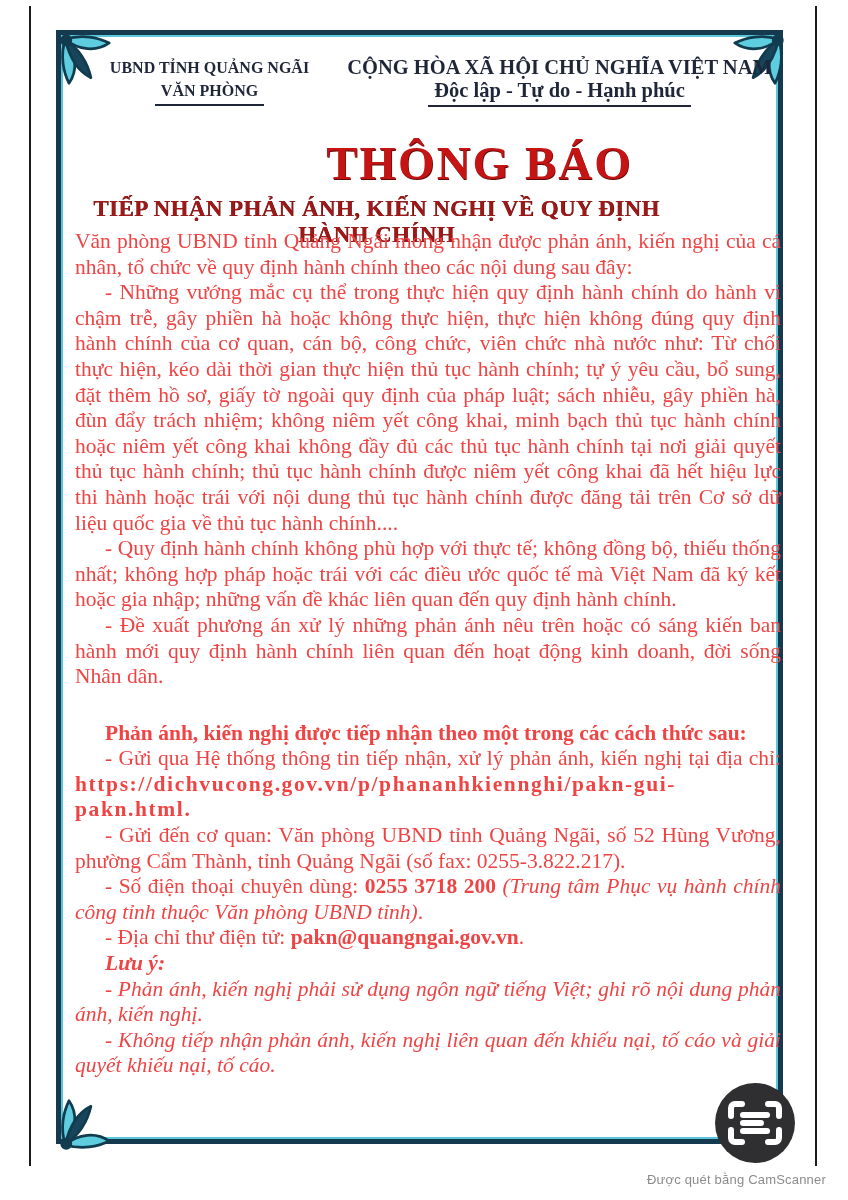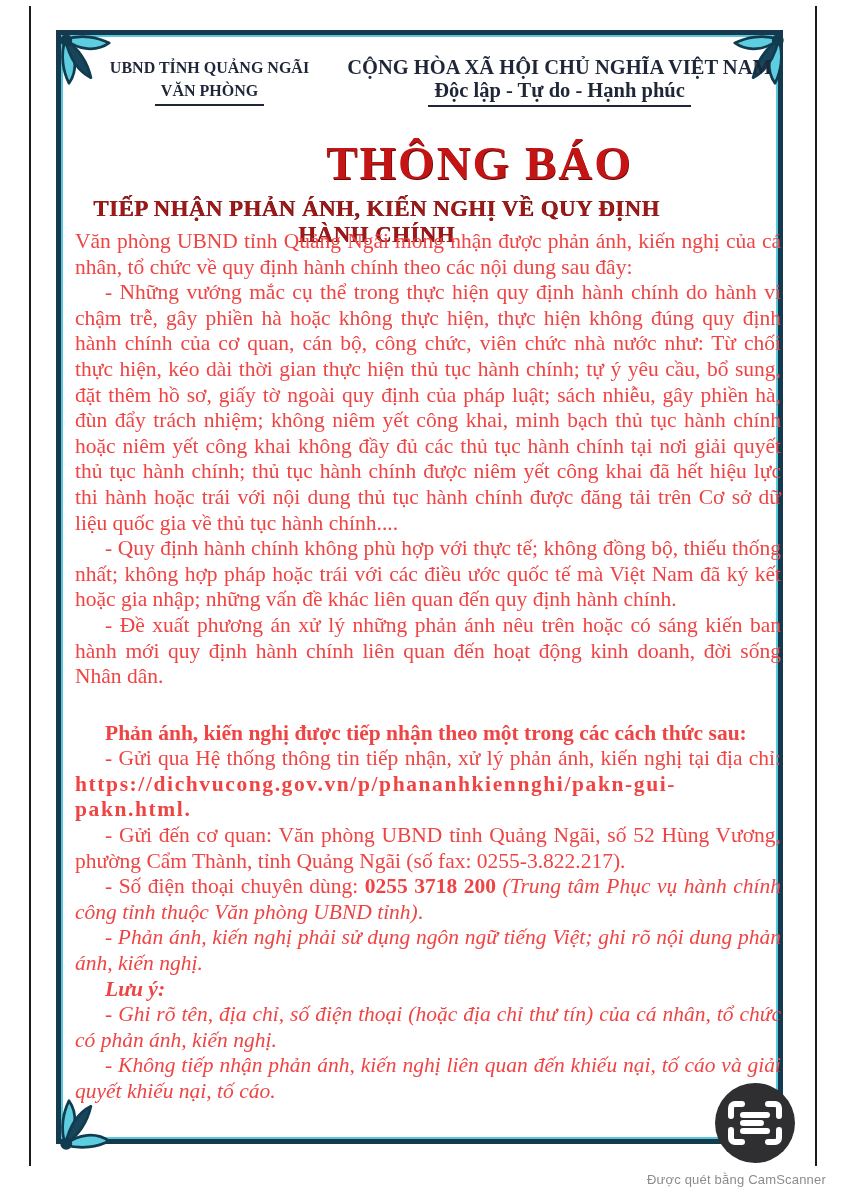--- a/index.html
+++ b/index.html
@@ -130,23 +130,23 @@
 
 <div class="docbody">
     <p class="para noindent"><span>Văn phòng UBND tỉnh Quảng Ngãi mong nhận được phản ánh, kiến nghị của cá nhân, tổ chức về quy định hành chính theo các nội dung sau đây:</span></p>
     <p class="para"><span>- Những vướng mắc cụ thể trong thực hiện quy định hành chính do hành vi chậm trễ, gây phiền hà hoặc không thực hiện, thực hiện không đúng quy định hành chính của cơ quan, cán bộ, công chức, viên chức nhà nước như: Từ chối thực hiện, kéo dài thời gian thực hiện thủ tục hành chính; tự ý yêu cầu, bổ sung, đặt thêm hồ sơ, giấy tờ ngoài quy định của pháp luật; sách nhiễu, gây phiền hà, đùn đẩy trách nhiệm; không niêm yết công khai, minh bạch thủ tục hành chính hoặc niêm yết công khai không đầy đủ các thủ tục hành chính tại nơi giải quyết thủ tục hành chính; thủ tục hành chính được niêm yết công khai đã hết hiệu lực thi hành hoặc trái với nội dung thủ tục hành chính được đăng tải trên Cơ sở dữ liệu quốc gia về thủ tục hành chính....</span></p>
     <p class="para"><span>- Quy định hành chính không phù hợp với thực tế; không đồng bộ, thiếu thống nhất; không hợp pháp hoặc trái với các điều ước quốc tế mà Việt Nam đã ký kết hoặc gia nhập; những vấn đề khác liên quan đến quy định hành chính.</span></p>
     <p class="para"><span>- Đề xuất phương án xử lý những phản ánh nêu trên hoặc có sáng kiến ban hành mới quy định hành chính liên quan đến hoạt động kinh doanh, đời sống Nhân dân.</span></p>
     <p class="para bold"><span>Phản ánh, kiến nghị được tiếp nhận theo một trong các cách thức sau:</span></p>
     <p class="para"><span>- Gửi qua Hệ thống thông tin tiếp nhận, xử lý phản ánh, kiến nghị tại địa chỉ: </span><span class="seg-url">https://dichvucong.gov.vn/p/phananhkiennghi/pakn-gui-pakn.html</span><span class="seg-b">.</span></p>
     <p class="para"><span>- Gửi đến cơ quan: Văn phòng UBND tỉnh Quảng Ngãi, số 52 Hùng Vương, phường Cẩm Thành, tỉnh Quảng Ngãi (số fax: 0255-3.822.217).</span></p>
     <p class="para"><span>- Số điện thoại chuyên dùng: </span><span class="seg-b">0255 3718 200 </span><span class="seg-i">(Trung tâm Phục vụ hành chính công tỉnh thuộc Văn phòng UBND tỉnh)</span><span>.</span></p>
+    <p class="para"><span>- Địa chỉ thư điện tử: </span><span class="seg-b">pakn@quangngai.gov.vn</span><span>.</span></p>
+    <p class="para bolditalic"><span>Lưu ý:</span></p>
     <p class="para italic"><span>- Phản ánh, kiến nghị phải sử dụng ngôn ngữ tiếng Việt; ghi rõ nội dung phản ánh, kiến nghị.</span></p>
-    <p class="para bolditalic"><span>Lưu ý:</span></p>
-    <p class="para italic"><span>- Ghi rõ tên, địa chỉ, số điện thoại (hoặc địa chỉ thư tín) của cá nhân, tổ chức có phản ánh, kiến nghị.</span></p>
     <p class="para italic"><span>- Không tiếp nhận phản ánh, kiến nghị liên quan đến khiếu nại, tố cáo và giải quyết khiếu nại, tố cáo.</span></p>
   </div>
 
 <svg class="cs-badge" viewBox="0 0 86 86">
   <circle cx="43" cy="43" r="40" fill="#2f2f31"></circle>
   <g stroke="#ffffff" stroke-width="6" stroke-linecap="round" fill="none">
     <path d="M30 24 h-7 a4 4 0 0 0 -4 4 v8"></path>
     <path d="M56 24 h7 a4 4 0 0 1 4 4 v8"></path>
     <path d="M30 62 h-7 a4 4 0 0 1 -4 -4 v-8"></path>
     <path d="M56 62 h7 a4 4 0 0 0 4 -4 v-8"></path>

